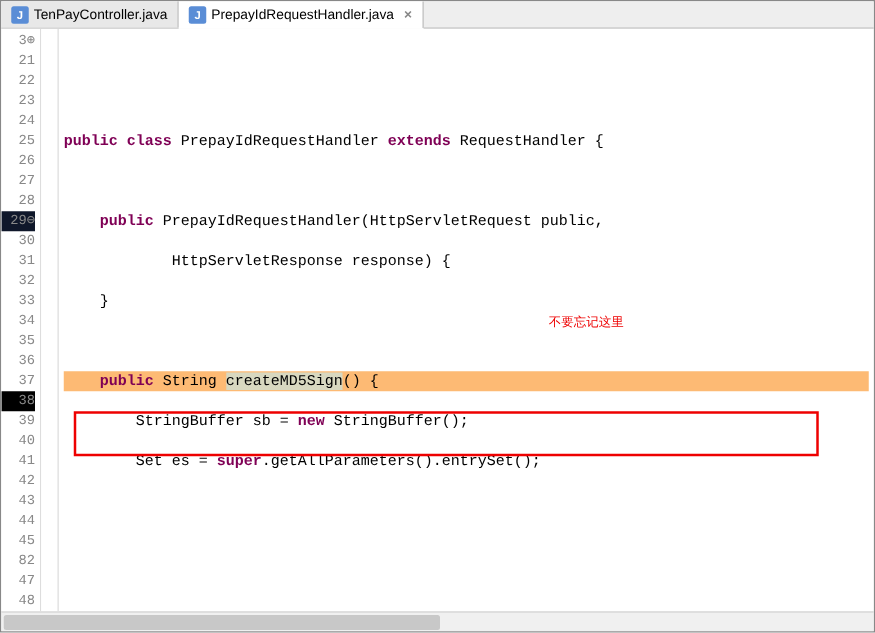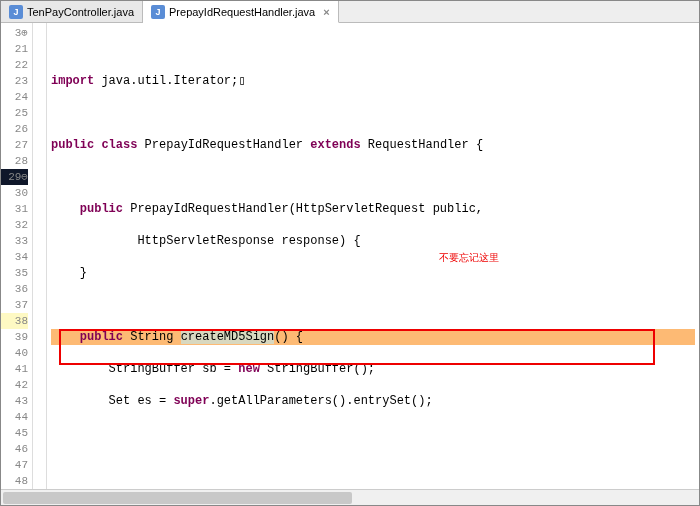--- a/index.html
+++ b/index.html
@@ -52,36 +52,35 @@
       <div>28</div>
       <div style="background:#0f172a">29⊖</div>
       <div>30</div>
       <div>31</div>
       <div>32</div>
       <div>33</div>
       <div>34</div>
       <div>35</div>
       <div>36</div>
       <div>37</div>
-      <div style="background:#fef9c3">38</div>
+      <div style="background:#000000">38</div>
       <div>39</div>
       <div>40</div>
       <div>41</div>
       <div>42</div>
       <div>43</div>
       <div>44</div>
       <div>45</div>
-      <div>46</div>
+      <div>82</div>
       <div>47</div>
       <div>48</div>
   </div>
   <div class="fold"></div>
   <div class="code">
 <div class="line"></div>
-<div class="line"><span class="kw">import</span><span> java.util.Iterator;</span>▯</div>
 <div class="line"></div>
 <div class="line"><span class="kw">public class</span><span> PrepayIdRequestHandler </span><span class="kw">extends</span><span> RequestHandler {</span></div>
 <div class="line"></div>
 <div class="line"><span class="kw">    public</span><span> PrepayIdRequestHandler(HttpServletRequest public,</span></div>
 <div class="line">            HttpServletResponse response) {</div>
 <div class="line">    }</div>
 <div class="line"></div>
 <div class="line ln29"><span class="kw">    public</span><span> String </span><span class="hl">createMD5Sign</span><span>() {</span></div>
 <div class="line"><span>        StringBuffer sb = </span><span class="kw">new</span><span> StringBuffer();</span></div>
 <div class="line"><span>        Set es = </span><span class="kw">super</span><span>.getAllParameters().entrySet();</span></div>

